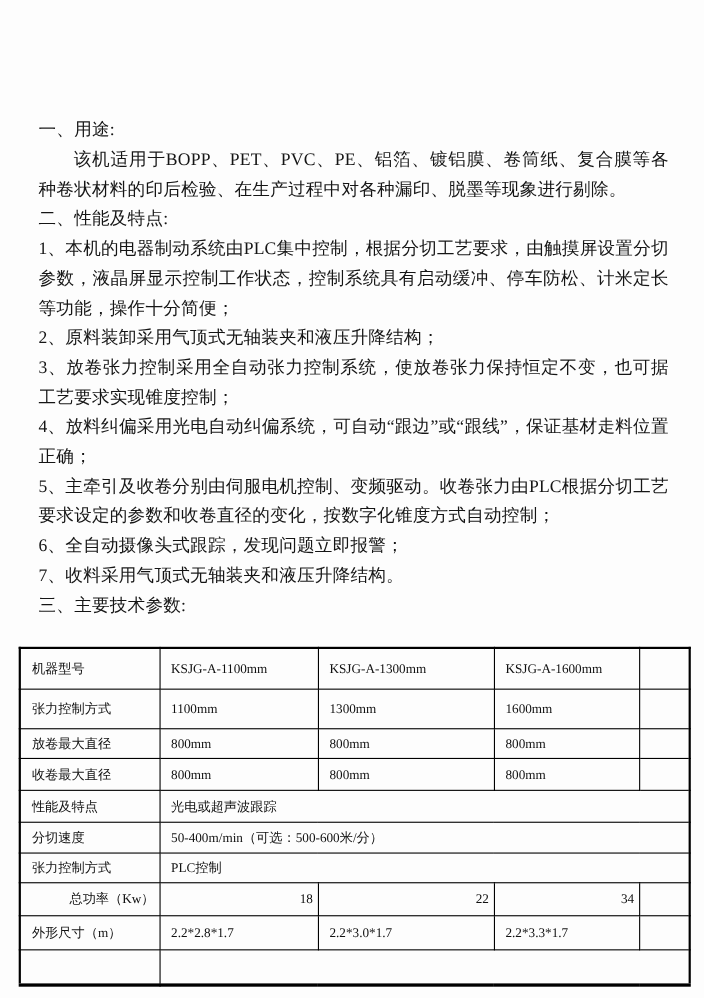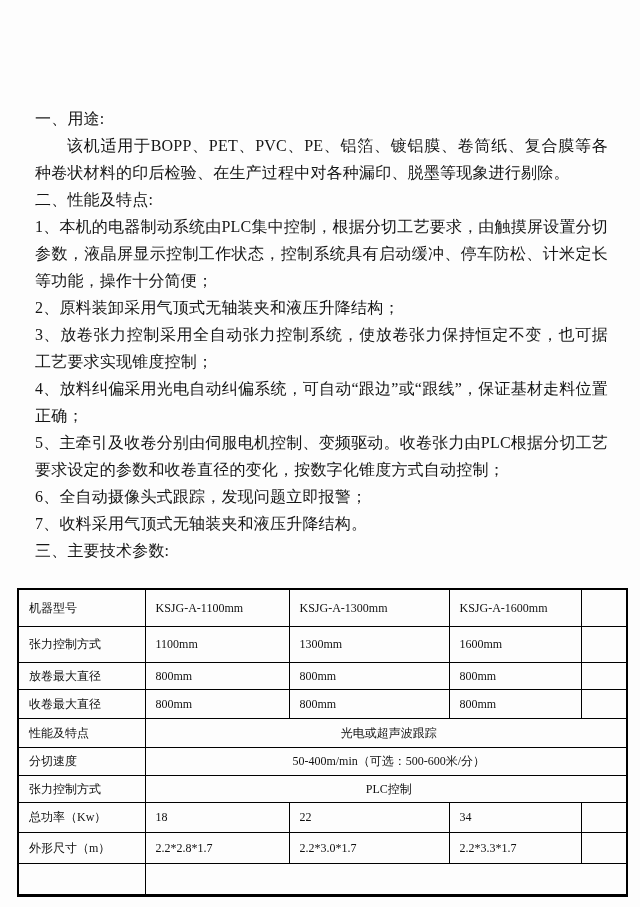--- a/index.html
+++ b/index.html
@@ -39,25 +39,24 @@
     font-size:12px;
     line-height:18px;
     padding:2px 4px 2px 10px;
     color:#101010;
     overflow:hidden;
     white-space:nowrap;
     vertical-align:middle;
   }
   td.label{padding-left:13px;}
   td.span-center{
-    text-align:center;
     padding-right:127px; 
   }
   tr.h37{height:37px;} tr.h36{height:36px;} tr.h27{height:27px;}
-  tr.h29{height:29px;} tr.h28{height:28px;} tr.h30{height:30px;}
+  tr.h29{height:29px;} tr.h28{height:28px;} tr.h30{height:30px;text-align:right;}
   tr.h26{height:26px;} tr.h31{height:31px;} tr.h32{height:32px;}
 </style>
 </head>
 <body>
 
 <div class="page">
 
   <p class="txt">一、用途:</p>
   <p class="txt indent2">该机适用于BOPP、PET、PVC、PE、铝箔、镀铝膜、卷筒纸、复合膜等各种卷状材料的印后检验、在生产过程中对各种漏印、脱墨等现象进行剔除。</p>
 

